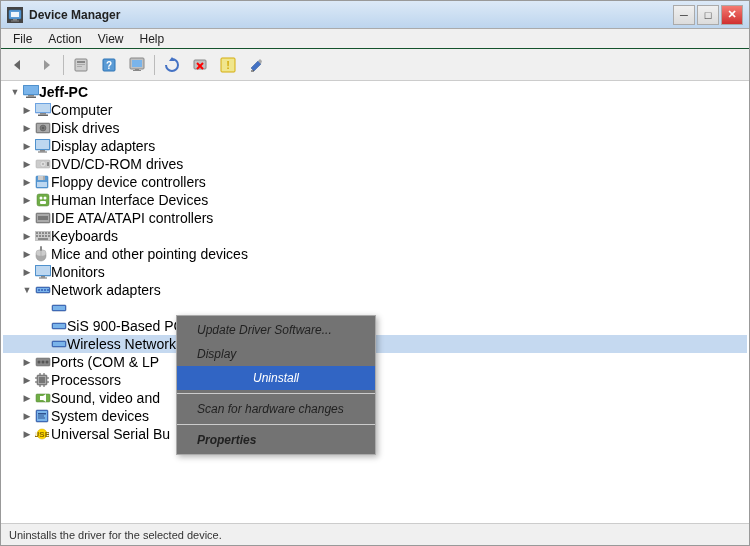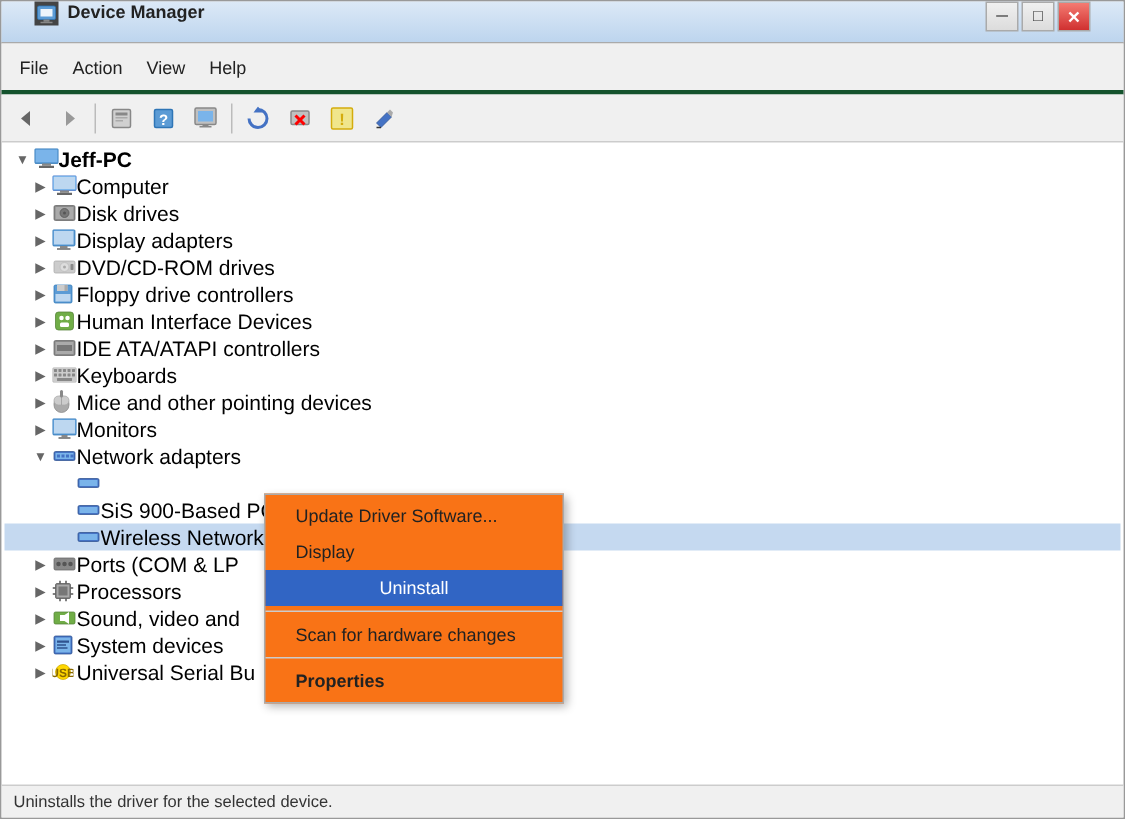--- a/index.html
+++ b/index.html
@@ -18,21 +18,22 @@
       border: 1px solid #999;
       display: flex;
       flex-direction: column;
       background: #f0f0f0;
     }
 
     .title-bar {
       background: linear-gradient(to bottom, #dce9f7 0%, #bdd5ee 100%);
       height: 28px;
       display: flex;
-      padding: 0 22px;
+      align-items: center;
+      padding: 0 6px;
       border-bottom: 1px solid #aaa;
       flex-shrink: 0;
     }
 
     .title-bar-icon {
       width: 16px;
       height: 16px;
       margin-right: 6px;
       background: #444;
       display: flex;
@@ -68,25 +69,25 @@
     }
 
     .tb-btn.close-btn {
       background: linear-gradient(to bottom, #f47b72, #d03030);
       color: white;
       font-weight: bold;
     }
 
     .menu-bar {
       background: #f0f0f0;
-      height: 34px;
+      height: 20px;
       display: flex;
       align-items: center;
       padding: 0 4px;
-      border-bottom: 3px solid #14532d;
+      border-bottom: 1px solid #14532d;
       flex-shrink: 0;
     }
 
     .menu-item {
       padding: 2px 8px;
       cursor: pointer;
       font-size: 12px;
       color: #222;
     }
 
@@ -180,26 +181,27 @@
       font-size: 11px;
       color: #333;
       flex-shrink: 0;
     }
 
     
     .context-menu {
       position: absolute;
       top: 234px;
       left: 175px;
-      background: #f97316;
+      background: #737373;
       border: 1px solid #aaa;
       box-shadow: 2px 2px 6px rgba(0,0,0,0.3);
       z-index: 100;
       min-width: 200px;
       padding: 2px 0;
+      font-style: italic;
     }
 
     .ctx-item {
       padding: 5px 20px;
       cursor: pointer;
       font-size: 12px;
       color: #222;
     }
 
     .ctx-item.highlighted {
@@ -390,21 +392,21 @@
       <div class="tree-item indent-1">
         <div class="expander">▶</div>
         <div class="device-icon">
           <svg width="14" height="14" viewBox="0 0 14 14">
             <rect x="1" y="1" width="12" height="12" rx="1" fill="#5b9bd5" stroke="#2e75b6" stroke-width="0.5"></rect>
             <rect x="3" y="1" width="7" height="4" fill="#ccc"></rect>
             <rect x="8" y="1" width="2" height="4" fill="#aaa"></rect>
             <rect x="2" y="7" width="10" height="5" fill="#bdd7f0"></rect>
           </svg>
         </div>
-        <span class="tree-label">Floppy drive controllers</span>
+        <span class="tree-label">Floppy device controllers</span>
       </div>
 
       <div class="tree-item indent-1">
         <div class="expander">▶</div>
         <div class="device-icon">
           <svg width="16" height="14" viewBox="0 0 16 14">
             <rect x="2" y="1" width="12" height="12" rx="2" fill="#70ad47" stroke="#538135" stroke-width="0.5"></rect>
             <circle cx="6" cy="5" r="1.5" fill="#fff"></circle>
             <circle cx="10" cy="5" r="1.5" fill="#fff"></circle>
             <rect x="5" y="8" width="6" height="3" rx="1" fill="#fff"></rect>

